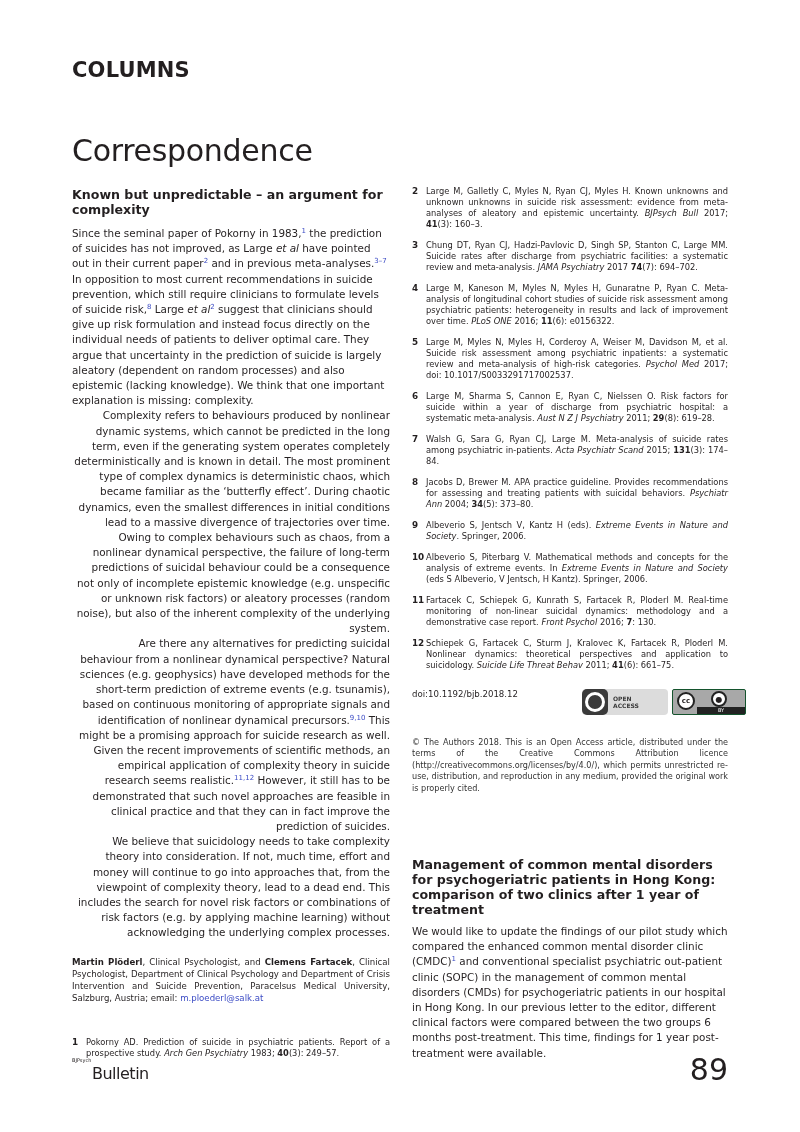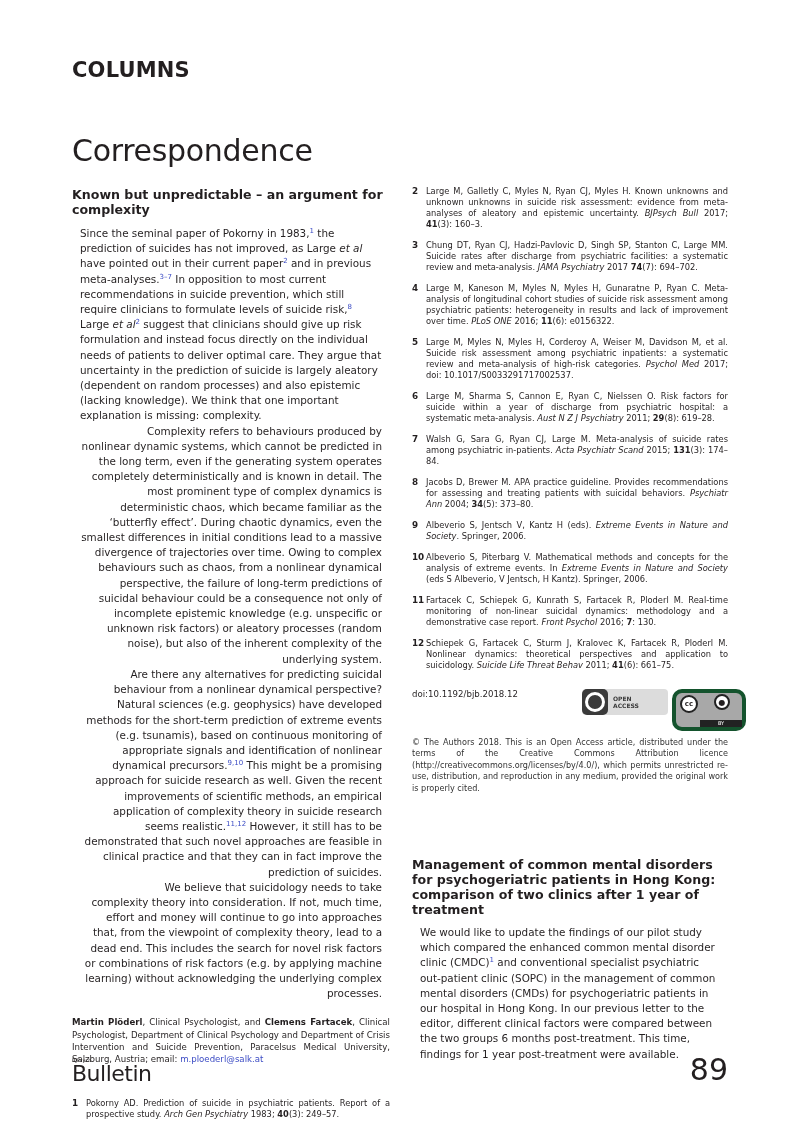--- a/index.html
+++ b/index.html
@@ -2,51 +2,51 @@
 <html><head>
 <meta charset="utf-8">
 <style>
   html, body { margin: 0; padding: 0; background: #ffffff; }
   body { width: 800px; height: 1132px; position: relative; overflow: hidden; color: #231f20; font-family: "DejaVu Sans", sans-serif; }
   .section-label { position: absolute; left: 72px; top: 58px; font-size: 21px; font-weight: bold; letter-spacing: 0.2px; margin: 0; }
   .page-title { position: absolute; left: 72px; top: 133px; font-size: 30px; font-weight: normal; margin: 0; letter-spacing: -0.3px; text-align: center; }
   .col-left { position: absolute; left: 72px; top: 187px; width: 318px; }
   .col-right { position: absolute; left: 412px; top: 186px; width: 316px; }
   .art-title { font-size: 12.6px; font-weight: bold; line-height: 15px; margin: 0 0 9px 0; }
-  .body-text { font-size: 10.4px; line-height: 15.2px; margin: 8px; text-align: left; }
+  .body-text { font-size: 10.4px; line-height: 15.2px; margin: 0; text-align: left; }
   .body-text p { margin: 0; }
   .body-text p.indent { text-indent: 25px; text-align: right; }
   sup.ref { color: #3b4bc4; font-size: 7px; line-height: 0; vertical-align: super; }
   .author-note { font-size: 8.6px; line-height: 12.2px; margin: 15px 0 8px 0; text-align: justify; }
   .author-note b { font-weight: bold; }
   .email-link { color: #3b4bc4; text-decoration: none; }
   .refs { list-style: none; margin: 0; padding: 0; }
   .ref-item { display: flex; font-size: 8.3px; line-height: 11px; margin-bottom: 10px; text-align: justify; }
   .ref-num { font-weight: bold; width: 14px; flex-shrink: 0; font-size: 8.8px; }
   .ref-text { flex: 1; }
   .ref-text i { font-style: italic; margin-top: 43px; }
   .ref-text b { font-weight: bold; }
   .left-refs { margin-top: 33px; }
   .doi-row { position: relative; height: 32px; margin-top: 18px; }
   .doi-text { position: absolute; left: 0; top: 0; font-size: 8.6px; }
   .badges { position: absolute; left: 170px; top: 0; display: flex; gap: 4px; }
   .oa-badge { display: flex; align-items: center; width: 86px; height: 26px; background: #dcdcdc; border-radius: 4px; }
   .oa-circle { width: 26px; height: 26px; border-radius: 5px; background: #3a3a3a; display: flex; align-items: center; justify-content: center; }
   .oa-circle span { width: 14px; height: 14px; border-radius: 50%; border: 3px solid #ffffff; background: #3a3a3a; box-sizing: content-box; }
   .oa-text { font-size: 6px; font-weight: bold; color: #3a3a3a; line-height: 7px; margin-left: 5px; }
-  .cc-badge { width: 74px; height: 42px; background: #a8a8a8; border: 4px solid #14532d; border-radius: 10px; position: relative; box-sizing: border-box; }
+  .cc-badge { width: 74px; height: 26px; background: #a8a8a8; border: 1px solid #14532d; border-radius: 2px; position: relative; box-sizing: border-box; }
   .cc-circle { position: absolute; left: 4px; top: 2px; width: 18px; height: 18px; border-radius: 50%; background: #fff; border: 2px solid #222; box-sizing: border-box; font-size: 7px; font-weight: bold; display: flex; align-items: center; justify-content: center; }
   .by-circle { position: absolute; left: 38px; top: 1px; width: 16px; height: 16px; border-radius: 50%; background: #fff; border: 2px solid #222; box-sizing: border-box; font-size: 8px; font-weight: bold; display: flex; align-items: center; justify-content: center; }
   .by-strip { position: absolute; left: 24px; right: 0; bottom: 0; height: 7px; background: #222; color: #fff; font-size: 5px; text-align: center; line-height: 7px; }
   .license { font-size: 8.1px; line-height: 11.4px; margin: 16px 0 0 0; text-align: justify; color: #333; }
   .art2 { margin-top: 63px; }
   .art2 .art-title { margin-bottom: 7px; }
   .footer-brand { position: absolute; left: 72px; top: 1057px; }
   .brand-small { font-size: 5px; line-height: 6px; }
-  .brand-main { font-size: 22px; line-height: 22px; letter-spacing: -0.5px; }
+  .brand-main { font-size: 16px; line-height: 22px; letter-spacing: -0.5px; margin-left: 20px; }
   .page-number { position: absolute; right: 72px; top: 1052px; font-size: 30px; font-weight: normal; }
 </style>
 </head>
 <body>
 
 <h2 class="section-label">COLUMNS</h2>
 <h1 class="page-title">Correspondence</h1>
 
 <div class="col-left">
   <h3 class="art-title">Known but unpredictable – an argument for complexity</h3>

